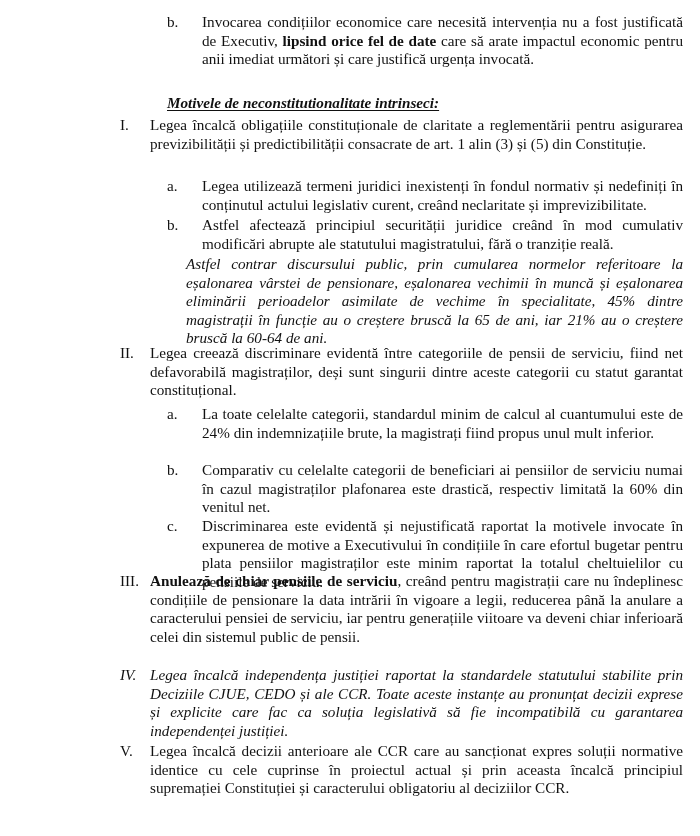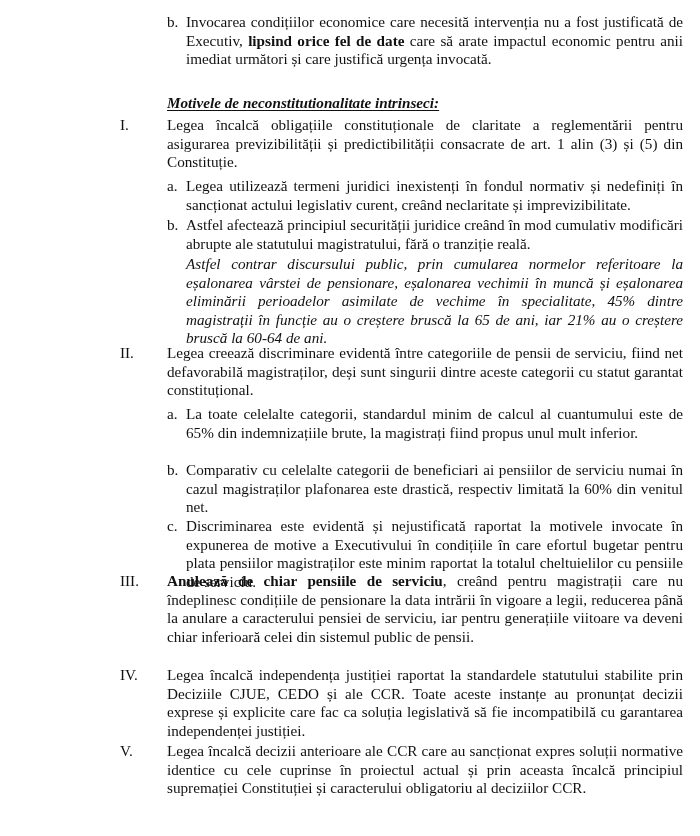--- a/index.html
+++ b/index.html
@@ -5,24 +5,24 @@
   html, body { margin:0; padding:0; background:#ffffff; }
   body {
     width:700px; height:836px; overflow:hidden; position:relative;
     font-family: "Liberation Serif", "DejaVu Serif", serif;
     font-size:15.2px; line-height:18.6px; color:#111;
   }
   .page { position:absolute; left:0; top:0; width:700px; }
   .just { text-align:justify; text-align-last:left; }
   .sub { position:absolute; left:167px; width:516px; }
   .sub .lbl { position:absolute; left:0; top:0; }
-  .sub .txt { margin-left:19px; }
+  .sub .txt { margin-left:35px; }
   .roman { position:absolute; left:0; top:0; }
   .rblock { position:absolute; left:120px; width:563px; }
-  .rblock .txt { margin-left:47px; }
+  .rblock .txt { margin-left:30px; }
   b { font-weight:bold; }
   .heading { position:absolute; left:167px; font-weight:bold; text-decoration:underline; text-underline-offset:2px; }
   .para { position:absolute; left:186px; width:497px; }
 </style>
 </head>
 <body>
 
 <div class="page">
 
   <div class="sub" style="top:13px;">
@@ -31,51 +31,51 @@
   </div>
 
   <div class="heading" style="top:94px;font-style:italic;">Motivele de neconstitutionalitate intrinseci:</div>
 
   <div class="rblock" style="top:116px;">
     <span class="roman">I.</span>
     <div class="txt just">Legea încalcă obligațiile constituționale de claritate a reglementării pentru asigurarea previzibilității și predictibilității consacrate de art. 1 alin (3) și (5) din Constituție.</div>
   </div>
   <div class="sub" style="top:177px;">
     <span class="lbl">a.</span>
-    <div class="txt just">Legea utilizează termeni juridici inexistenți în fondul normativ și nedefiniți în sancționat actului legislativ curent, creând neclaritate și imprevizibilitate.</div>
+    <div class="txt just">Legea utilizează termeni juridici inexistenți în fondul normativ și nedefiniți în conținutul actului legislativ curent, creând neclaritate și imprevizibilitate.</div>
   </div>
   <div class="sub" style="top:216px;">
     <span class="lbl">b.</span>
     <div class="txt just">Astfel afectează principiul securității juridice creând în mod cumulativ modificări abrupte ale statutului magistratului, fără o tranziție reală.</div>
   </div>
   <div class="para just" style="top:255px;font-style:italic;">Astfel contrar discursului public, prin cumularea normelor referitoare la eșalonarea vârstei de pensionare, eșalonarea vechimii în muncă și eșalonarea eliminării perioadelor asimilate de vechime în specialitate, 45% dintre magistrații în funcție au o creștere bruscă la 65 de ani, iar 21% au o creștere bruscă la 60-64 de ani.</div>
 
   <div class="rblock" style="top:344px;">
     <span class="roman">II.</span>
     <div class="txt just">Legea creează discriminare evidentă între categoriile de pensii de serviciu, fiind net defavorabilă magistraților, deși sunt singurii dintre aceste categorii cu statut garantat constituțional.</div>
   </div>
   <div class="sub" style="top:405px;">
     <span class="lbl">a.</span>
-    <div class="txt just">La toate celelalte categorii, standardul minim de calcul al cuantumului este de 65% din indemnizațiile brute, la magistrați fiind propus unul mult inferior.</div>
+    <div class="txt just">La toate celelalte categorii, standardul minim de calcul al cuantumului este de 24% din indemnizațiile brute, la magistrați fiind propus unul mult inferior.</div>
   </div>
   <div class="sub" style="top:461px;">
     <span class="lbl">b.</span>
     <div class="txt just">Comparativ cu celelalte categorii de beneficiari ai pensiilor de serviciu numai în cazul magistraților plafonarea este drastică, respectiv limitată la 60% din venitul net.</div>
   </div>
   <div class="sub" style="top:517px;">
     <span class="lbl">c.</span>
     <div class="txt just">Discriminarea este evidentă și nejustificată raportat la motivele invocate în expunerea de motive a Executivului în condițiile în care efortul bugetar pentru plata pensiilor magistraților este minim raportat la totalul cheltuielilor cu pensiile de serviciu.</div>
   </div>
 
   <div class="rblock" style="top:572px;">
     <span class="roman">III.</span>
     <div class="txt just"><b>Anulează de chiar pensiile de serviciu</b><span>, creând pentru magistrații care nu îndeplinesc condițiile de pensionare la data intrării în vigoare a legii, reducerea până la anulare a caracterului pensiei de serviciu, iar pentru generațiile viitoare va deveni chiar inferioară celei din sistemul public de pensii.</span></div>
   </div>
 
-  <div class="rblock" style="top:666px;">
+  <div class="rblock" style="top:666px;font-style:italic;">
     <span class="roman">IV.</span>
     <div class="txt just">Legea încalcă independența justiției raportat la standardele statutului stabilite prin Deciziile CJUE, CEDO și ale CCR. Toate aceste instanțe au pronunțat decizii exprese și explicite care fac ca soluția legislativă să fie incompatibilă cu garantarea independenței justiției.</div>
   </div>
 
   <div class="rblock" style="top:742px;">
     <span class="roman">V.</span>
     <div class="txt just">Legea încalcă decizii anterioare ale CCR care au sancționat expres soluții normative identice cu cele cuprinse în proiectul actual și prin aceasta încalcă principiul supremației Constituției și caracterului obligatoriu al deciziilor CCR.</div>
   </div>
 
 </div>

